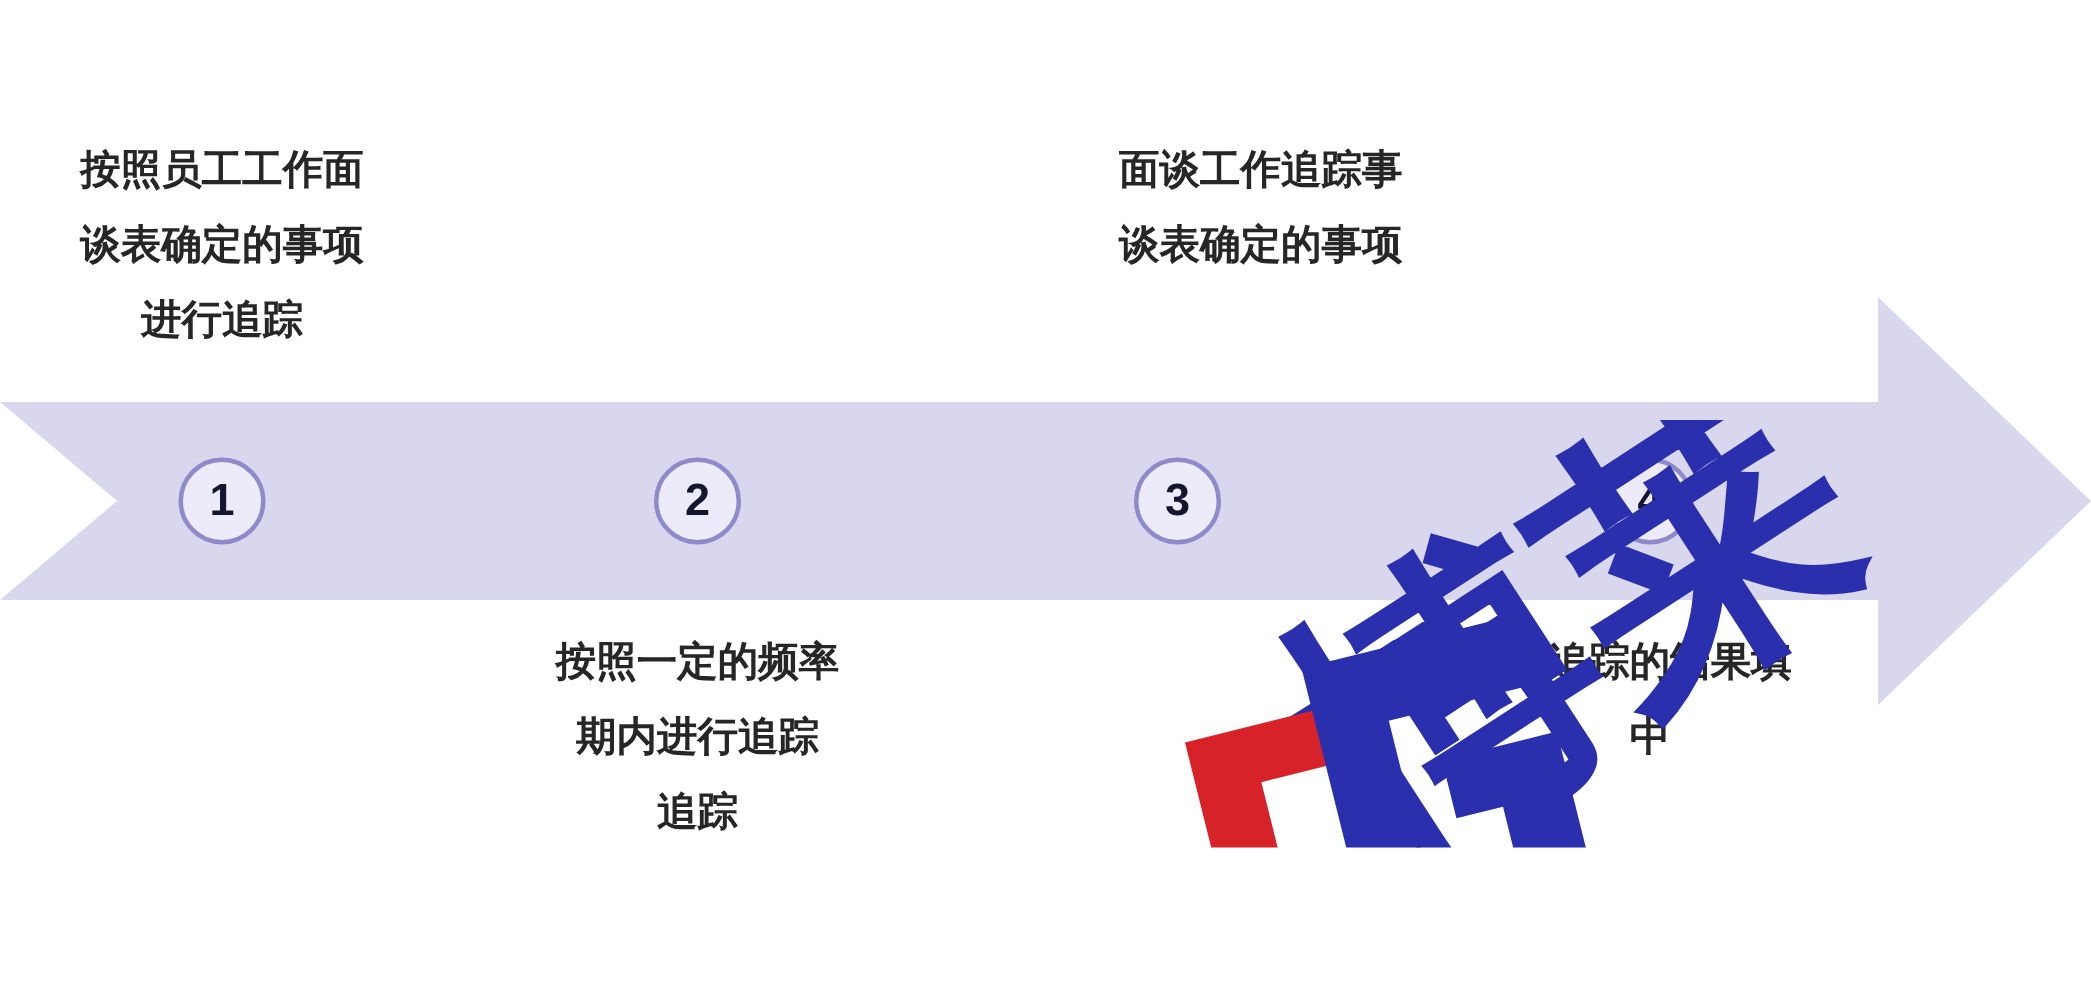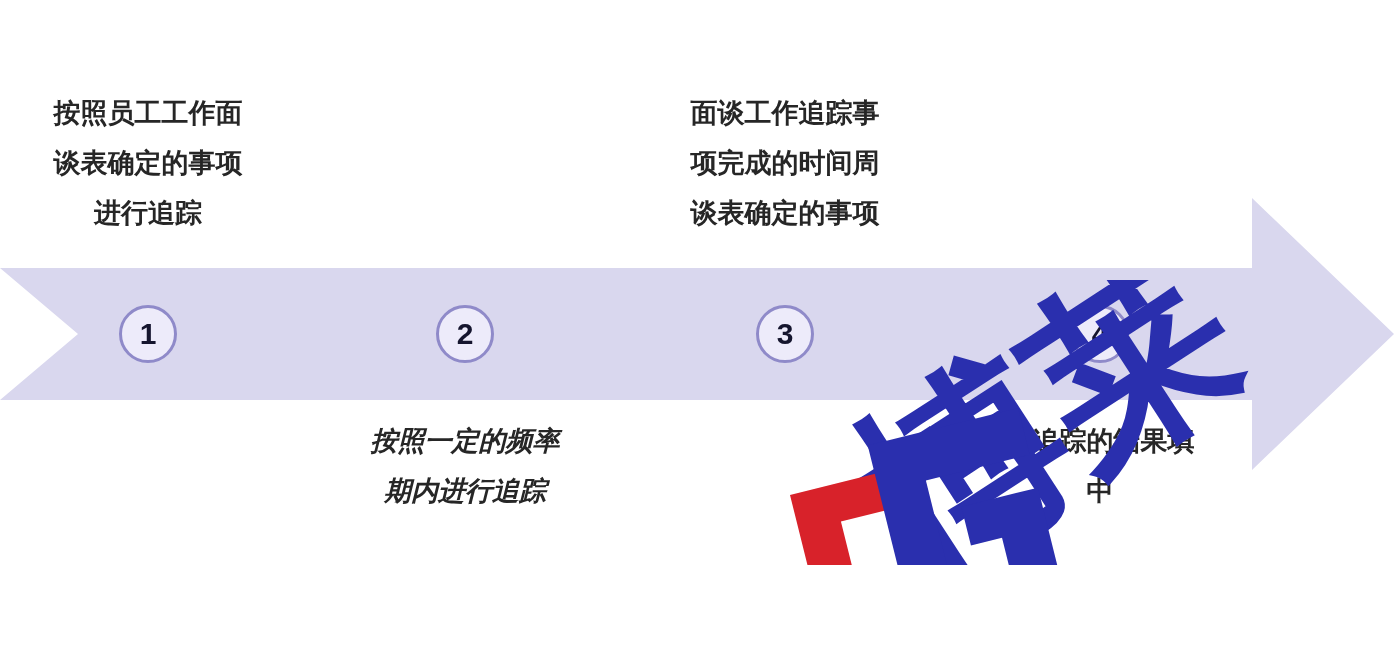--- a/index.html
+++ b/index.html
@@ -21,22 +21,22 @@
     width: 300px;
     text-align: center;
     font-weight: bold;
     font-size: 27px;
     line-height: 50px;
     color: var(--text, #262626);
   }
   .step-label.above { top: 88px; }
   .step-label.below { top: 416px; }
   #label-1 { left: -2px; }
-  #label-2 { left: 315px; font-style: italic; }
-  #label-3 { left: 635px; }
+  #label-2 { left: 315px; }
+  #label-3 { left: 635px; text-align: right; }
   #label-4 { left: 950px; }
 
   .marker {
     position: absolute;
     top: 305px;
     width: 58px; height: 58px;
     box-sizing: border-box;
     border-radius: 50%;
     background: var(--circle-fill, #edebfa);
     border: 3px solid var(--circle-border, #8f8ac9);
@@ -70,27 +70,27 @@
   </svg>
 
   <div class="step-label above" id="label-1">
     <div>按照员工工作面</div>
     <div>谈表确定的事项</div>
     <div>进行追踪</div>
   </div>
 
   <div class="step-label above" id="label-3">
     <div>面谈工作追踪事</div>
-    <div>项完成的时间周</div>
     <div>谈表确定的事项</div>
   </div>
 
   <div class="step-label below" id="label-2">
     <div>按照一定的频率</div>
     <div>期内进行追踪</div>
+    <div>追踪</div>
   </div>
 
   <div class="step-label below" id="label-4">
     <div>将追踪的结果填</div>
     <div>中</div>
   </div>
 
   <div class="marker" id="marker-1">
     <span>1</span>
   </div>

